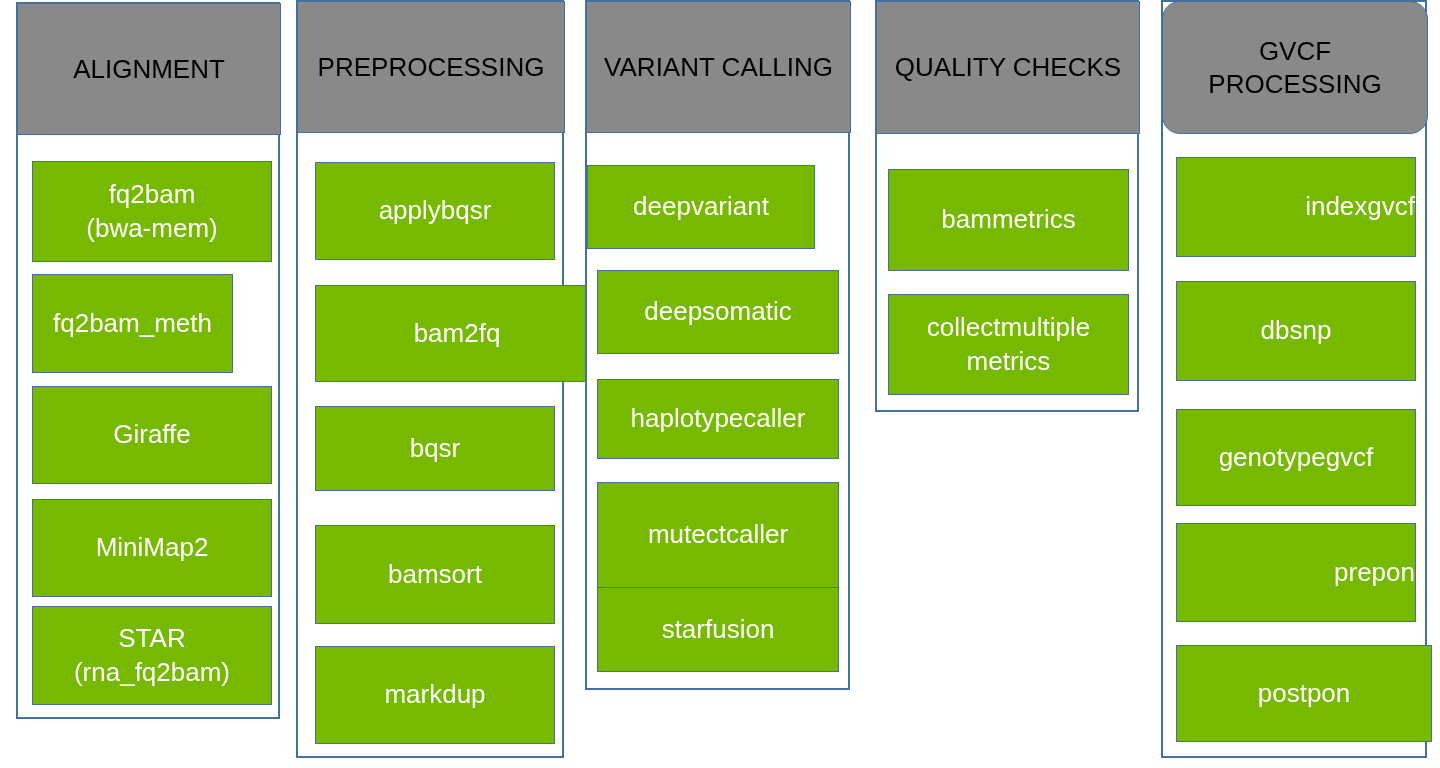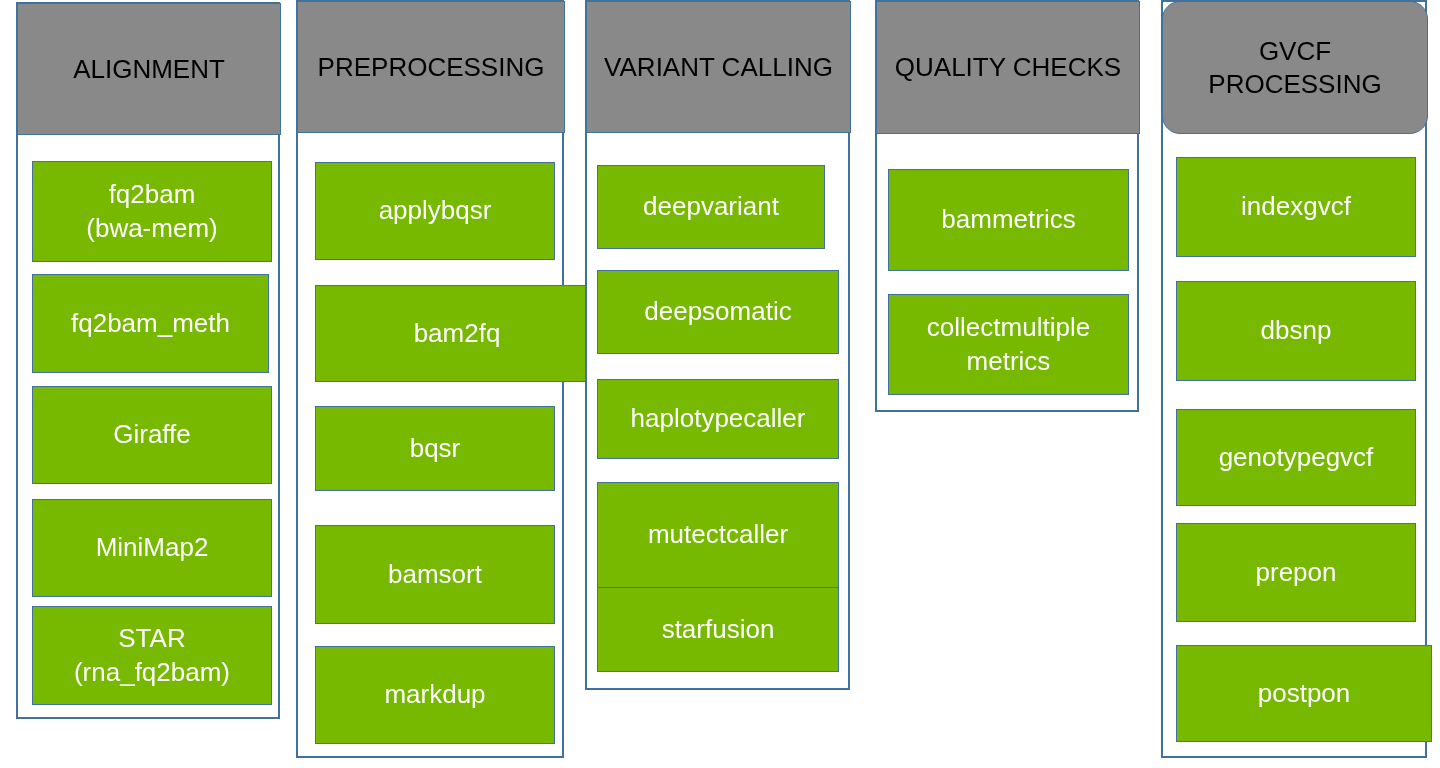--- a/index.html
+++ b/index.html
@@ -55,21 +55,21 @@
 <div class="canvas">
 
   <section class="column" style="left:8px; top:2px; width:264px; height:717px;margin-left:8px;">
     <div class="col-header" style="width:264px; height:132px;">
       <span class="hdr-label">ALIGNMENT</span>
     </div>
     <div class="tool" style="left:14px; top:157px; width:240px; height:101px;text-align:center;">
       <span class="tool-label">fq2bam
 (bwa-mem)</span>
     </div>
-    <div class="tool" style="left:14px; top:270px; width:237px; height:99px;">
+    <div class="tool" style="left:14px; top:270px; width:201px; height:99px;">
       <span class="tool-label">fq2bam_meth</span>
     </div>
     <div class="tool" style="left:14px; top:382px; width:240px; height:98px;">
       <span class="tool-label">Giraffe</span>
     </div>
     <div class="tool" style="left:14px; top:495px; width:240px; height:98px;">
       <span class="tool-label">MiniMap2</span>
     </div>
     <div class="tool" style="left:14px; top:602px; width:240px; height:99px;">
       <span class="tool-label">STAR
@@ -95,21 +95,21 @@
     </div>
     <div class="tool" style="left:17px; top:644px; width:240px; height:98px;">
       <span class="tool-label">markdup</span>
     </div>
   </section>
 
   <section class="column" style="left:585px; top:0px; width:265px; height:690px;">
     <div class="col-header" style="width:265px; height:132px;">
       <span class="hdr-label">VARIANT CALLING</span>
     </div>
-    <div class="tool" style="left:10px; top:163px; width:228px; height:84px;text-align:right;">
+    <div class="tool" style="left:0; top:163px; width:228px; height:84px;text-align:right;">
       <span class="tool-label">deepvariant</span>
     </div>
     <div class="tool" style="left:10px; top:268px; width:242px; height:84px;">
       <span class="tool-label">deepsomatic</span>
     </div>
     <div class="tool" style="left:10px; top:377px; width:242px; height:80px;">
       <span class="tool-label">haplotypecaller</span>
     </div>
     <div class="tool" style="left:10px; top:480px; width:242px; height:106px;">
       <span class="tool-label">mutectcaller</span>
@@ -130,30 +130,30 @@
       <span class="tool-label">collectmultiple
 metrics</span>
     </div>
   </section>
 
   <section class="column" style="left:1161px; top:0px; width:266px; height:758px;">
     <div class="col-header" style="width:266px; height:133px;border-radius:18px;">
       <span class="hdr-label">GVCF
 PROCESSING</span>
     </div>
-    <div class="tool" style="left:13px; top:155px; width:240px; height:100px;">
+    <div class="tool" style="left:13px; top:155px; width:240px; height:100px;justify-content:flex-end;">
       <span class="tool-label">indexgvcf</span>
     </div>
     <div class="tool" style="left:13px; top:279px; width:240px; height:100px;">
       <span class="tool-label">dbsnp</span>
     </div>
     <div class="tool" style="left:13px; top:407px; width:240px; height:97px;">
       <span class="tool-label">genotypegvcf</span>
     </div>
-    <div class="tool" style="left:13px; top:521px; width:240px; height:99px;">
+    <div class="tool" style="left:13px; top:521px; width:240px; height:99px;justify-content:flex-end;">
       <span class="tool-label">prepon</span>
     </div>
     <div class="tool" style="left:13px; top:643px; width:256px; height:97px;">
       <span class="tool-label">postpon</span>
     </div>
   </section>
 
 </div>
 
 </body></html>

